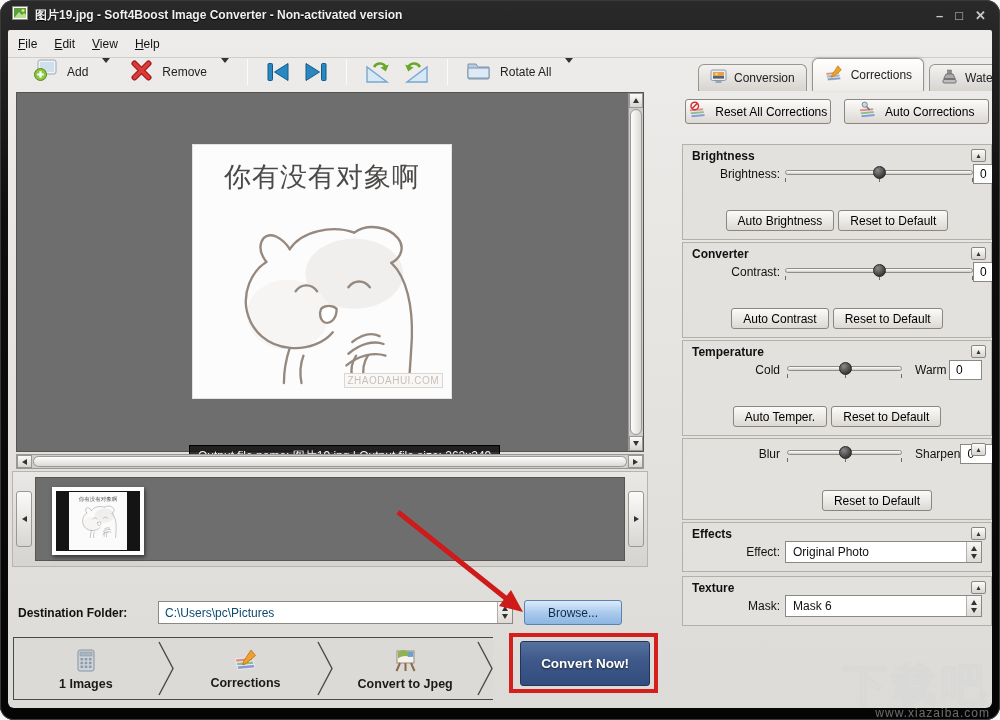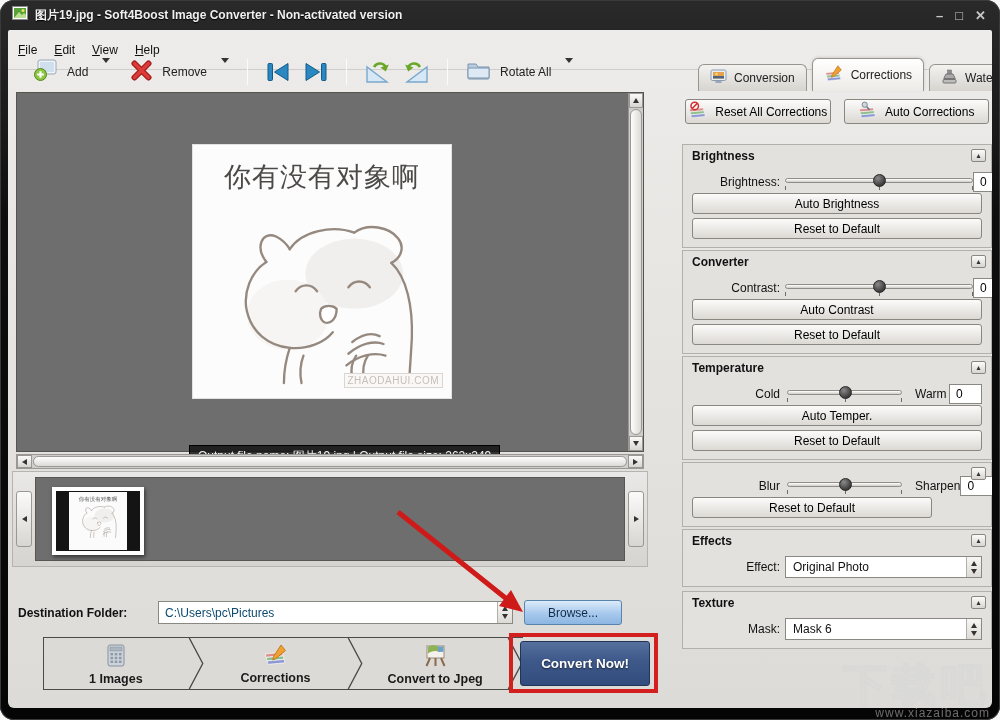--- a/index.html
+++ b/index.html
@@ -9,21 +9,21 @@
   
   .window { position:absolute; inset:0; background:linear-gradient(#2a2a2a,#0e0e0e 30%,#050505);
             border-radius:14px; box-shadow:inset 0 0 0 1px #3a3a3a; }
   .titlebar { position:absolute; top:0; left:0; right:0; height:30px; display:flex;
               align-items:center; padding:0 14px 0 12px; gap:7px; }
   .title { font-size:12px; font-weight:bold; color:#f0f0f0; text-shadow:0 1px 1px #000; }
   .win-controls { margin-left:auto; display:flex; gap:12px; color:#c8c8c8; font-size:13px; font-weight:bold; }
   .body { position:absolute; left:8px; right:8px; top:30px; bottom:12px;
           background:linear-gradient(#edecea,#dddbd7); border-radius:2px 2px 6px 6px; overflow:hidden; }
   
-  .menubar { position:absolute; top:0; left:0; right:0; height:40px; display:flex; gap:17px;
+  .menubar { position:absolute; top:0; left:0; right:0; height:28px; display:flex; gap:17px;
              padding-left:10px; align-items:center; font-size:12px; color:#111;
              border-bottom:1px solid #cfcdc9; }
   .menu-item { display:inline-block; }
   .menu-item::first-letter { text-decoration:underline; }
   .toolbar { position:absolute; top:22px; left:0; width:640px; height:40px; display:flex;
              align-items:center; padding-left:20px; gap:4px; }
   .tb-btn { display:flex; align-items:center; gap:9px; font-size:12px; color:#222; padding:3px 5px; border-radius:3px; }
   .caret { width:0; height:0; border-left:4px solid transparent; border-right:4px solid transparent;
            border-top:5px solid #333; }
   .tb-caret { padding:4px 5px; }
@@ -76,21 +76,21 @@
   .dest-combo { position:absolute; left:150px; top:571px; width:355px; height:23px; background:#fff;
                 border:1px solid #8a8882; display:flex; align-items:stretch; }
   .dest-combo input { flex:1; border:none; outline:none; font-size:12px; padding:0 6px;
                       font-family:"Liberation Sans",sans-serif; background:transparent; color:#0c4a6e; }
   .spin { width:15px; border-left:1px solid #b2b0ac; background:linear-gradient(#f7f6f4,#dedbd6);
           display:flex; flex-direction:column; align-items:center; justify-content:center; gap:3px; }
   .browse-btn { position:absolute; left:516px; top:570px; width:98px; height:25px;
                 background:linear-gradient(#dcebfa,#a6c8ec 55%,#8db6e2); border:1px solid #5a84b0;
                 border-radius:3px; font-size:12px; font-family:"Liberation Sans",sans-serif; color:#102a4a; }
   
-  .steps { position:absolute; left:35px; top:607px; width:480px; height:53px; display:flex;
+  .steps { position:absolute; left:5px; top:607px; width:480px; height:63px; display:flex;
            border:1px solid #4a4a48; border-right:none; background:#dcdad6; }
   .step { flex:1; display:flex; flex-direction:column; align-items:center; justify-content:center; gap:1px; padding-top:2px; }
   .step-label { font-size:12.5px; font-weight:bold; color:#1a1a1a; }
   .chev { height:100%; }
   .convert-btn { position:absolute; left:512px; top:611px; width:130px; height:45px;
                  background:linear-gradient(#56719e,#3d5889 45%,#324d7d); border:1px solid #233459;
                  border-radius:3px; color:#fff; font-weight:bold; font-size:13.5px;
                  font-family:"Liberation Sans",sans-serif; text-shadow:0 1px 2px rgba(0,0,0,.6); }
   
   .panel { position:absolute; left:642px; top:28px; width:342px; bottom:4px;padding-left:32px; }
@@ -102,34 +102,34 @@
   .panel-btns { display:flex; gap:13px; margin-top:8px; padding:0 3px; }
   .pbtn { flex:1; height:25px; display:flex; align-items:center; justify-content:center; gap:7px;
           font-size:12px; background:linear-gradient(#fcfbfa,#dcd9d4); border:1px solid #8a8680;
           border-radius:3px; font-family:"Liberation Sans",sans-serif; }
   .sections { margin-top:20px; }
   .section { position:relative; background:#e3e1de; border:1px solid #b3b0aa; margin-bottom:2px; padding:4px 9px 8px; }
   .sec-title { font-size:12px; font-weight:bold; color:#111; }
   .collapse { position:absolute; top:4px; right:5px; width:15px; height:13px; font-size:8px; line-height:12px;
               text-align:center; color:#333; background:linear-gradient(#fbfbfa,#d8d5d0);
               border:1px solid #8a8680; border-radius:2px; }
-  .sec-row { display:flex; align-items:center; margin-top:8px; height:22px; }
+  .sec-row { display:flex; align-items:center; height:22px; }
   .sec-label { width:88px; text-align:right; font-size:12px; color:#111; margin-right:5px; flex:none; }
   .side-label { font-size:12px; color:#111; margin-left:13px; }
   .slider { position:relative; height:18px; flex:none; }
   .slider.long { width:188px; }
   .slider.short { width:115px; margin-left:2px; }
   .track { position:absolute; left:0; right:0; top:5px; height:5px;
            background:linear-gradient(#ffffff,#cfcdc8); border:1px solid #8f8d88; border-radius:3px; }
   .thumb-dot { position:absolute; top:1px; left:50%; width:13px; height:13px; margin-left:-6px; border-radius:50%;
                background:radial-gradient(circle at 35% 30%,#8a8a8a,#3a3a3a 72%); border:1px solid #262626; }
   .tick { position:absolute; top:13px; width:1px; height:4px; background:#6e6c68; }
   .val-box { width:33px; height:20px; margin-left:auto; border:1px solid #8a8882; background:#fff;
              font-size:12px; padding-left:6px; font-family:"Liberation Sans",sans-serif; flex:none; }
-  .sec-btns { display:flex; justify-content:center; gap:4px; margin-top:0;flex-direction:column; }
+  .sec-btns { display:flex; justify-content:center; gap:4px; margin-top:25px; }
   .sec-btns.right-only { justify-content:flex-end; padding-right:50px; }
   .sbtn { min-width:94px; height:21px; font-size:12px; background:linear-gradient(#fcfbfa,#dcd9d4);
           border:1px solid #8a8680; border-radius:3px; padding:0 11px; font-family:"Liberation Sans",sans-serif; }
   .combo { width:232px; height:22px; background:#fff; border:1px solid #8a8882; display:flex; align-items:stretch; }
   .combo-text { flex:1; font-size:12px; color:#111; padding-left:7px; display:flex; align-items:center; }
   
   .arrow-svg { position:absolute; left:0; top:0; z-index:41; pointer-events:none; }
   .red-rect { position:absolute; left:509px; top:633px; width:149px; height:60px;
               border:4px solid #d41f1f; z-index:40; pointer-events:none; }
   .site-wm { position:absolute; right:10px; bottom:0px; z-index:45; text-align:right; pointer-events:none; }

